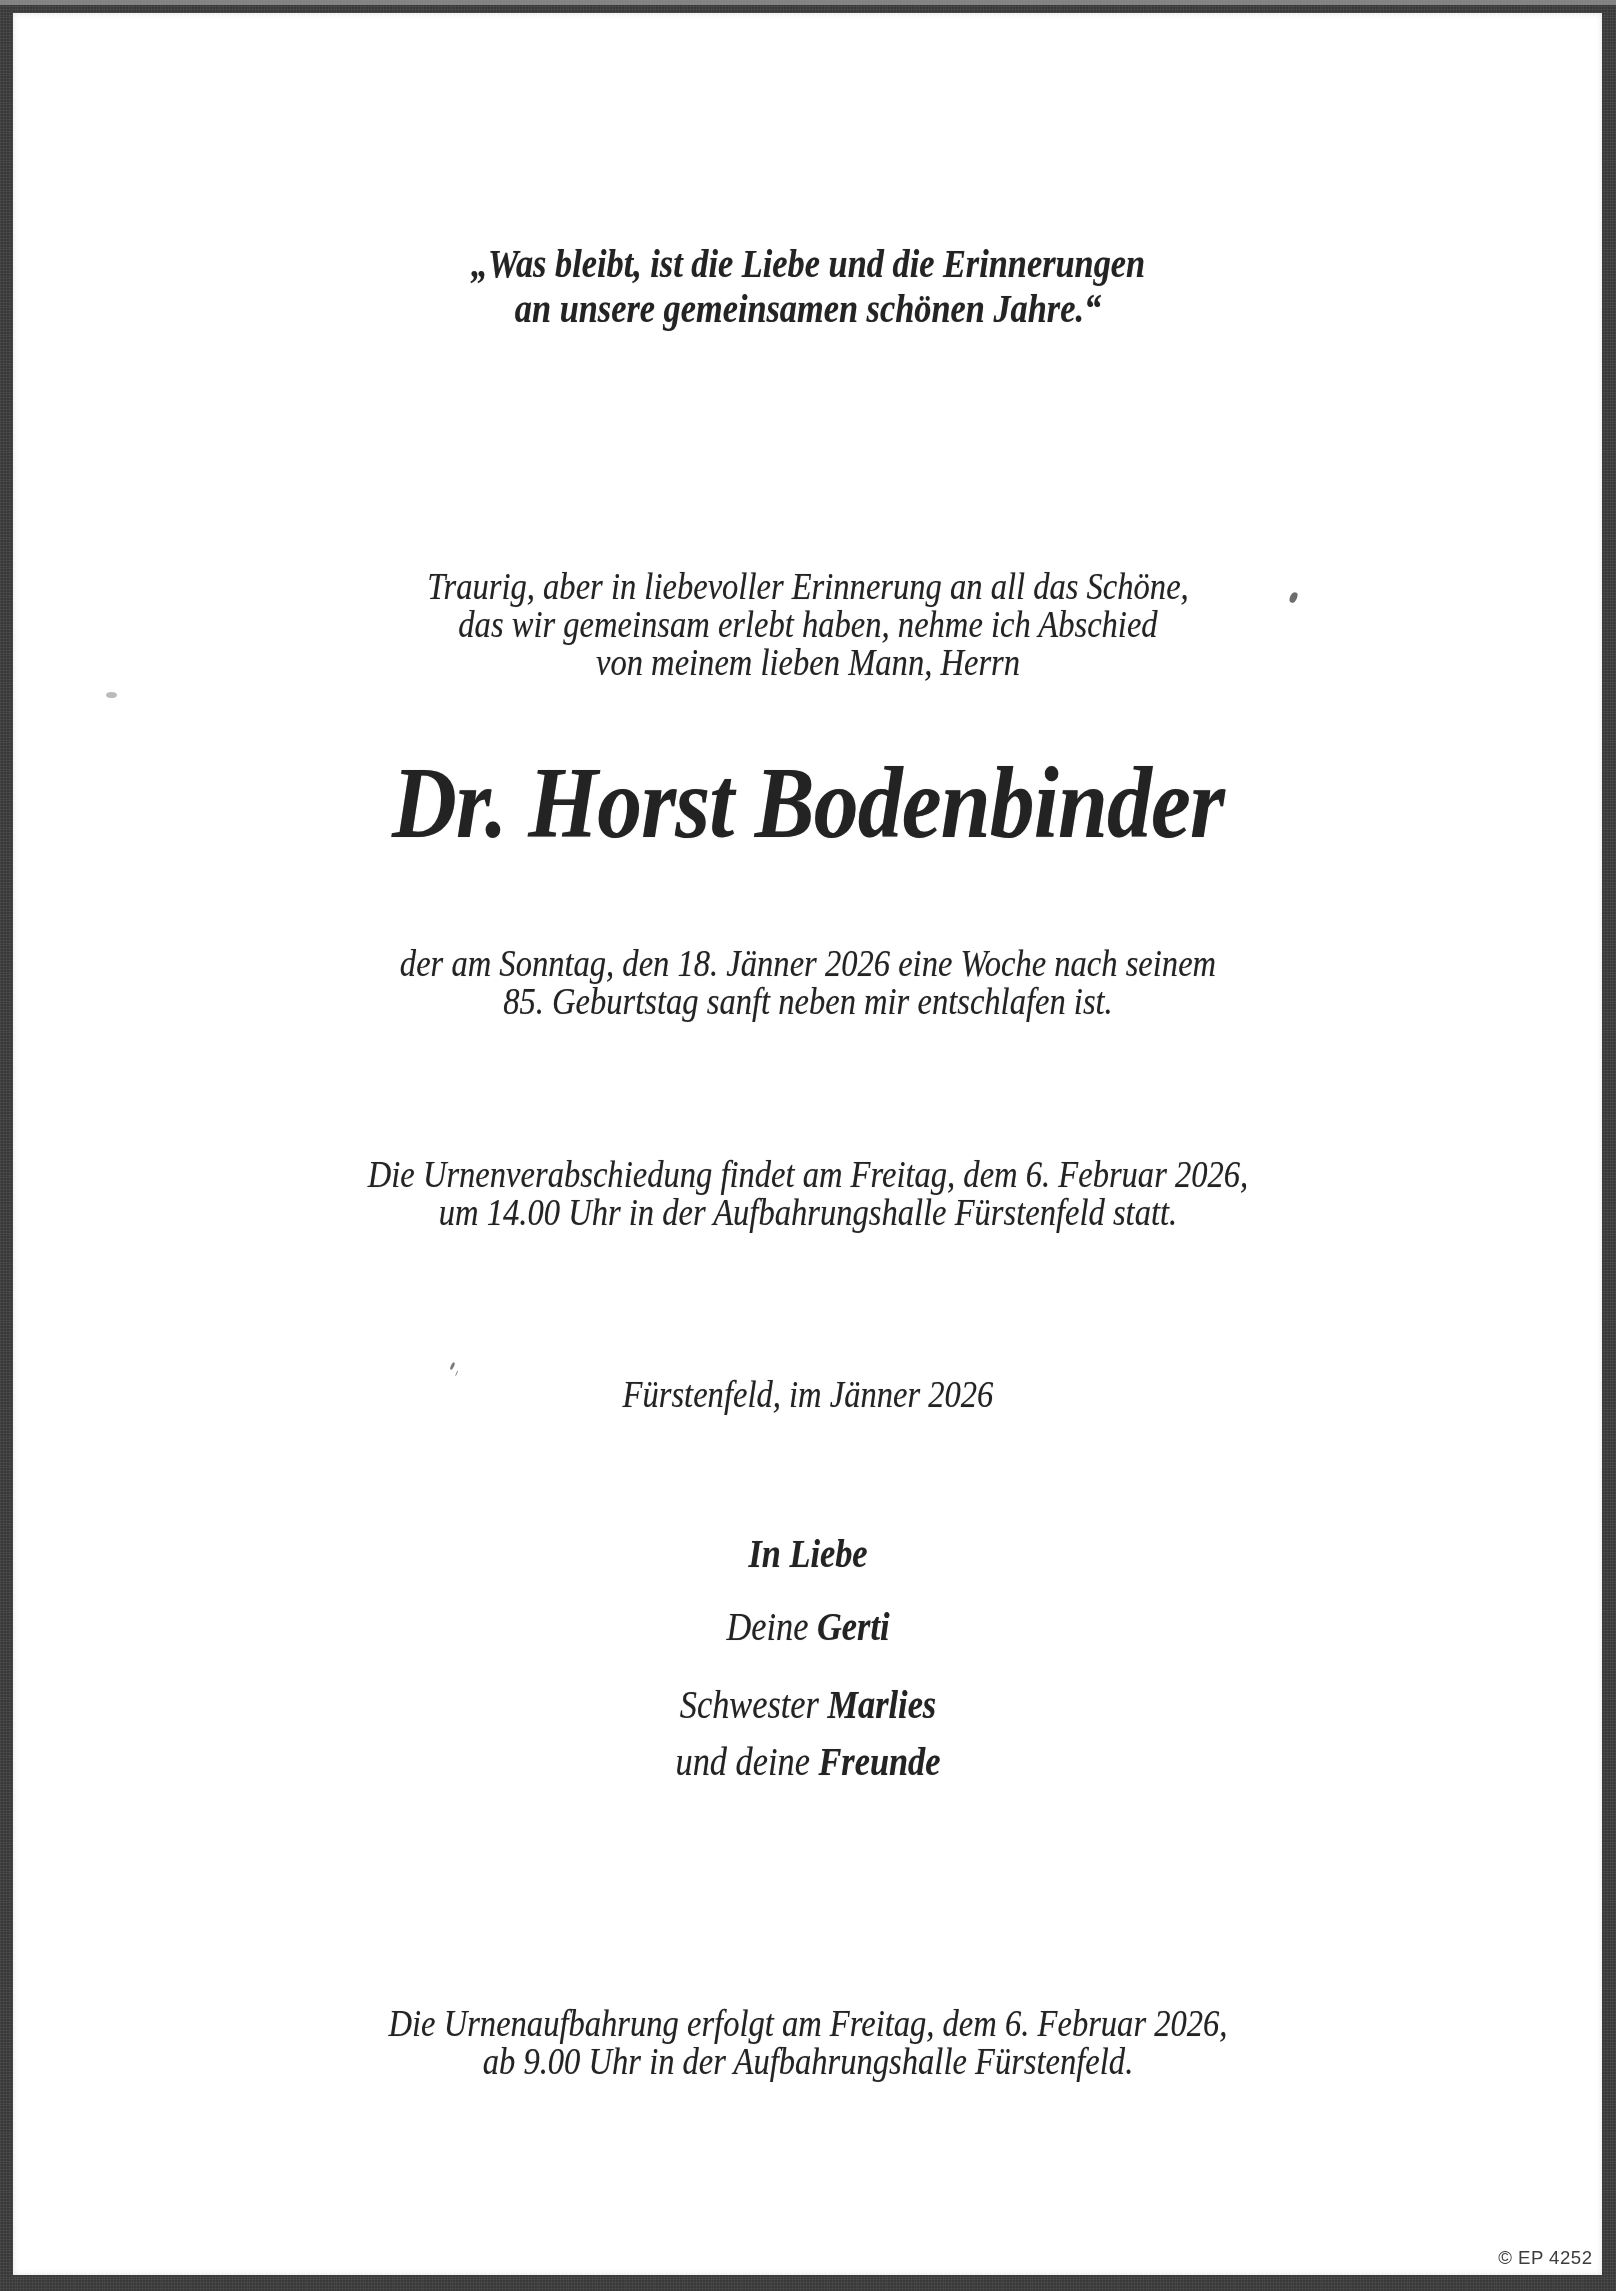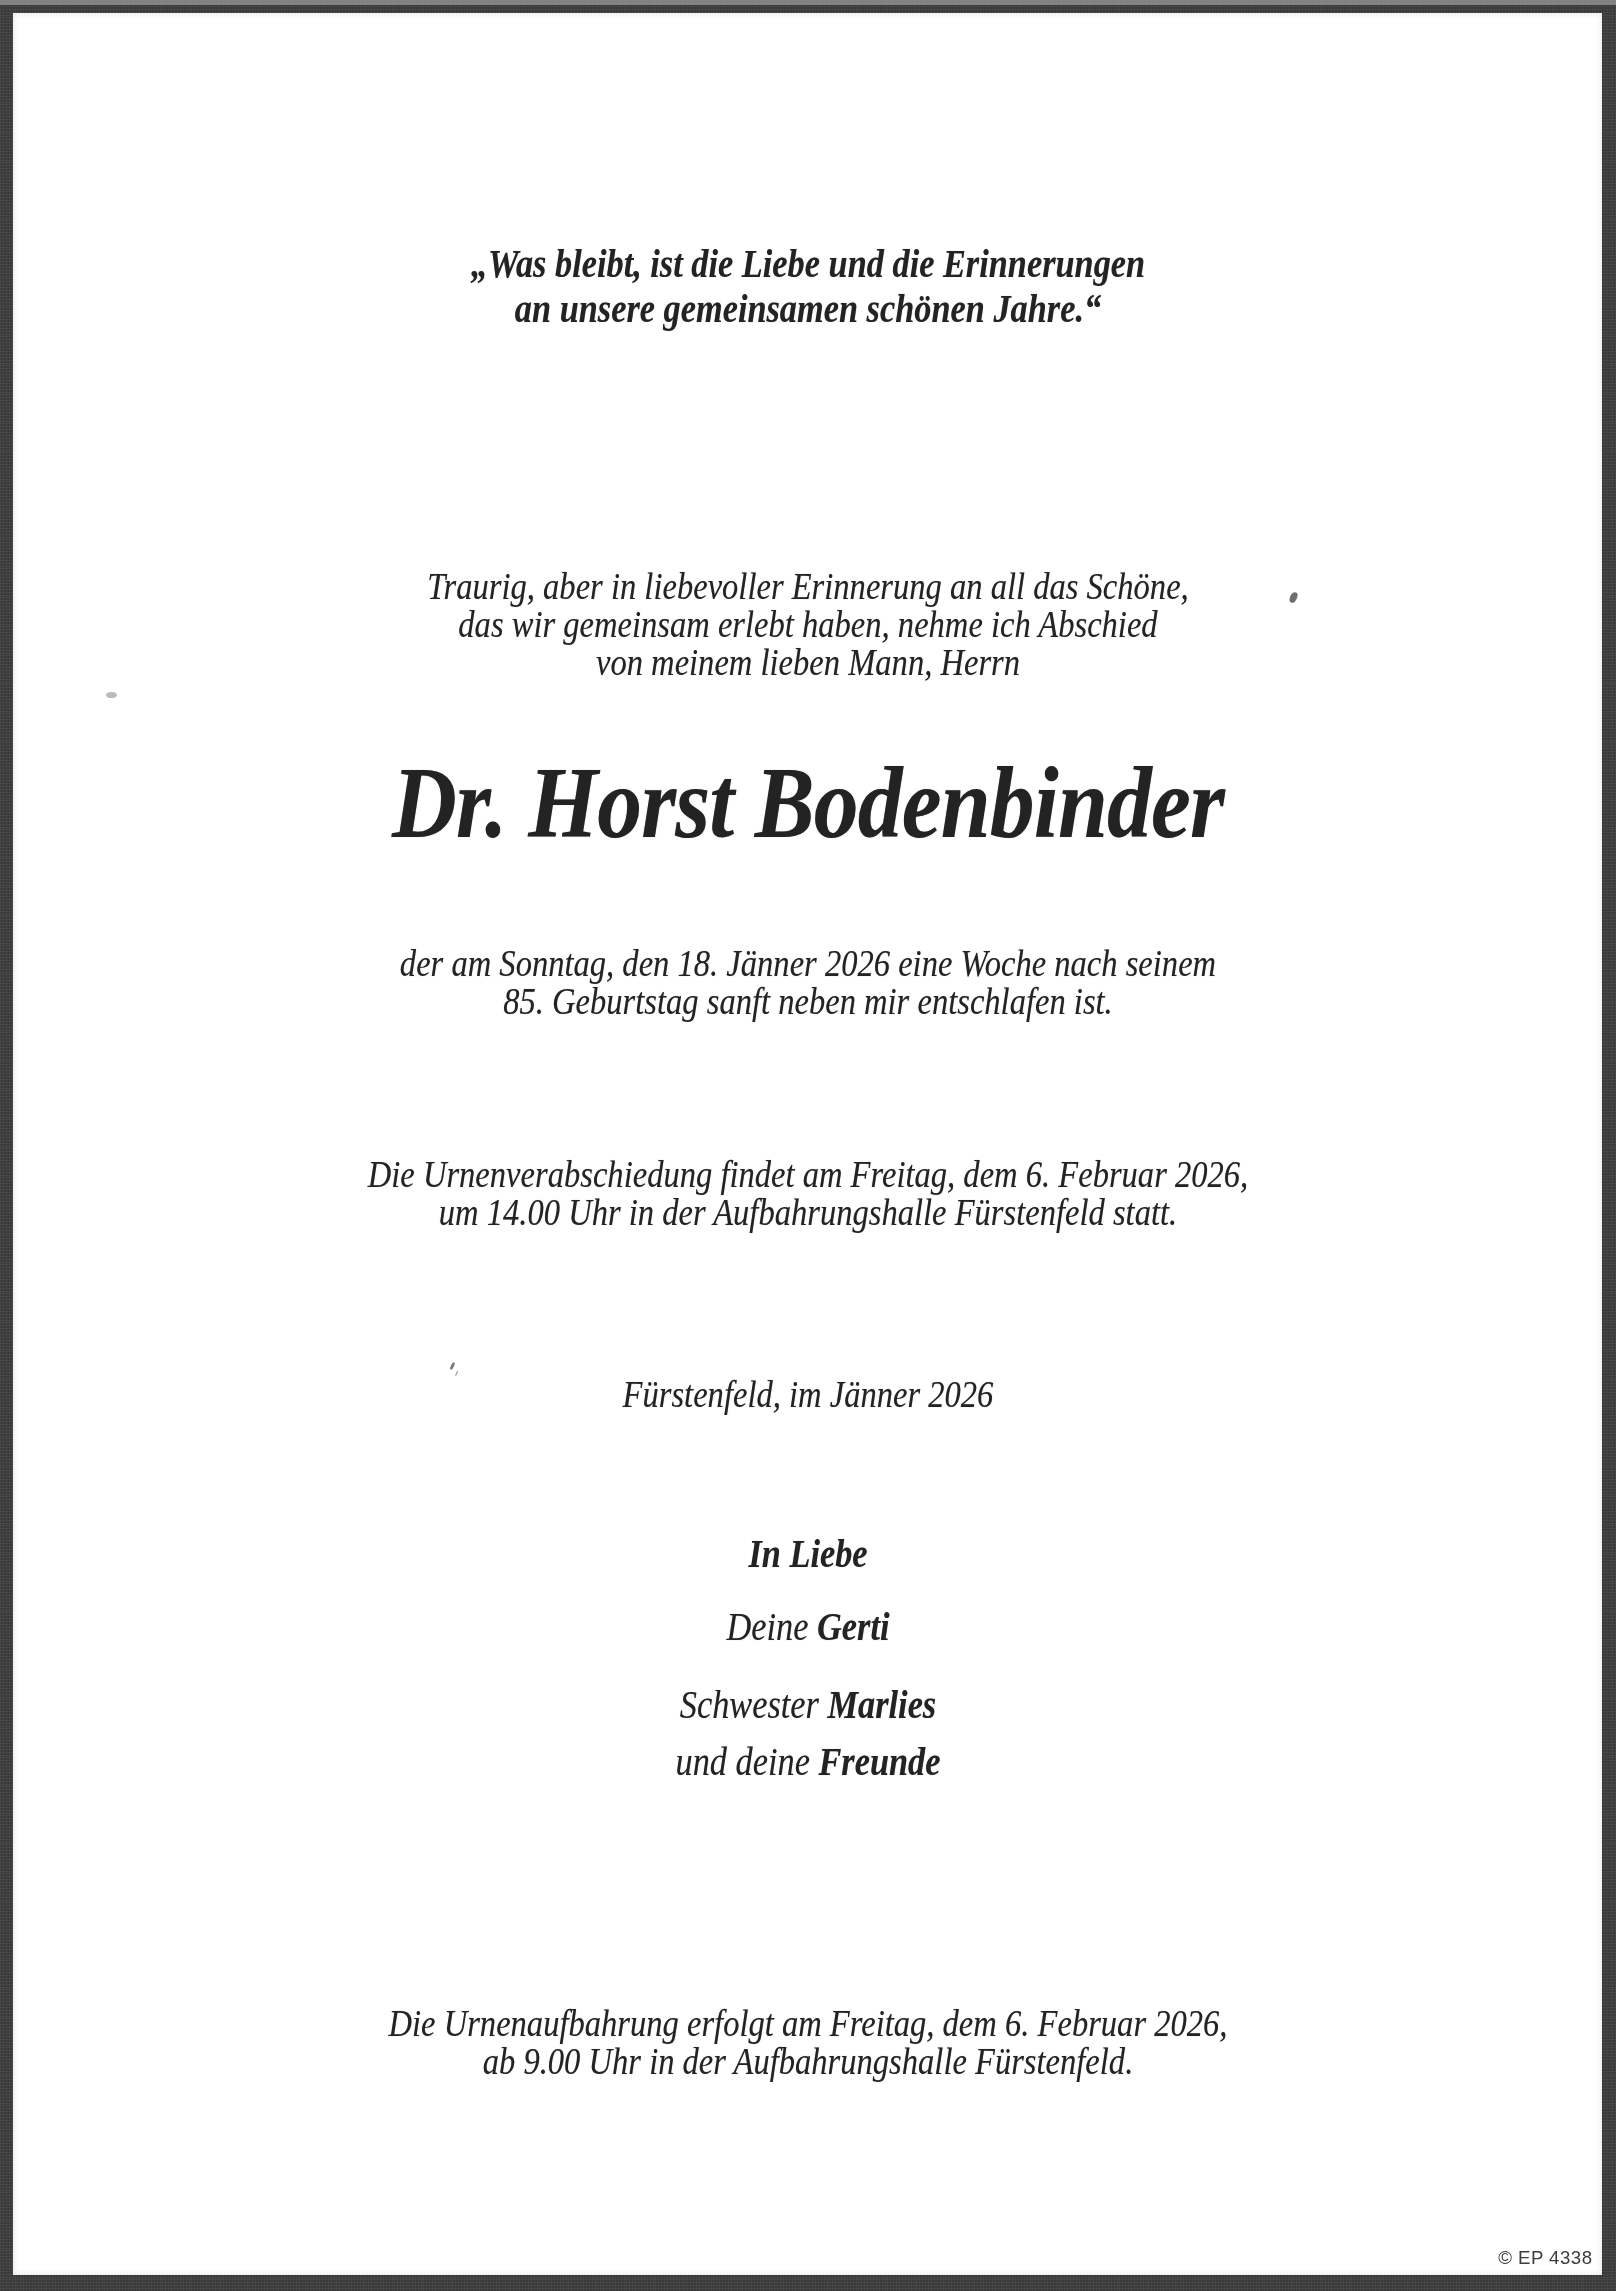--- a/index.html
+++ b/index.html
@@ -120,20 +120,20 @@
 
   <div class="block sig" style="top:1741px">
     <span>und deine </span><span class="bold">Freunde</span>
   </div>
 
   <div class="block body-text" style="top:2005px">
     <div>Die Urnenaufbahrung erfolgt am Freitag, dem 6. Februar 2026,</div>
     <div>ab 9.00 Uhr in der Aufbahrungshalle Fürstenfeld.</div>
   </div>
 
-  <div class="credit">© EP 4338</div>
+  <div class="credit">© EP 4252</div>
 
   <div class="speck speck-a"></div>
   <div class="speck speck-b"></div>
   <div class="speck speck-c"></div>
 
 </div>
 
 
 </body></html>

